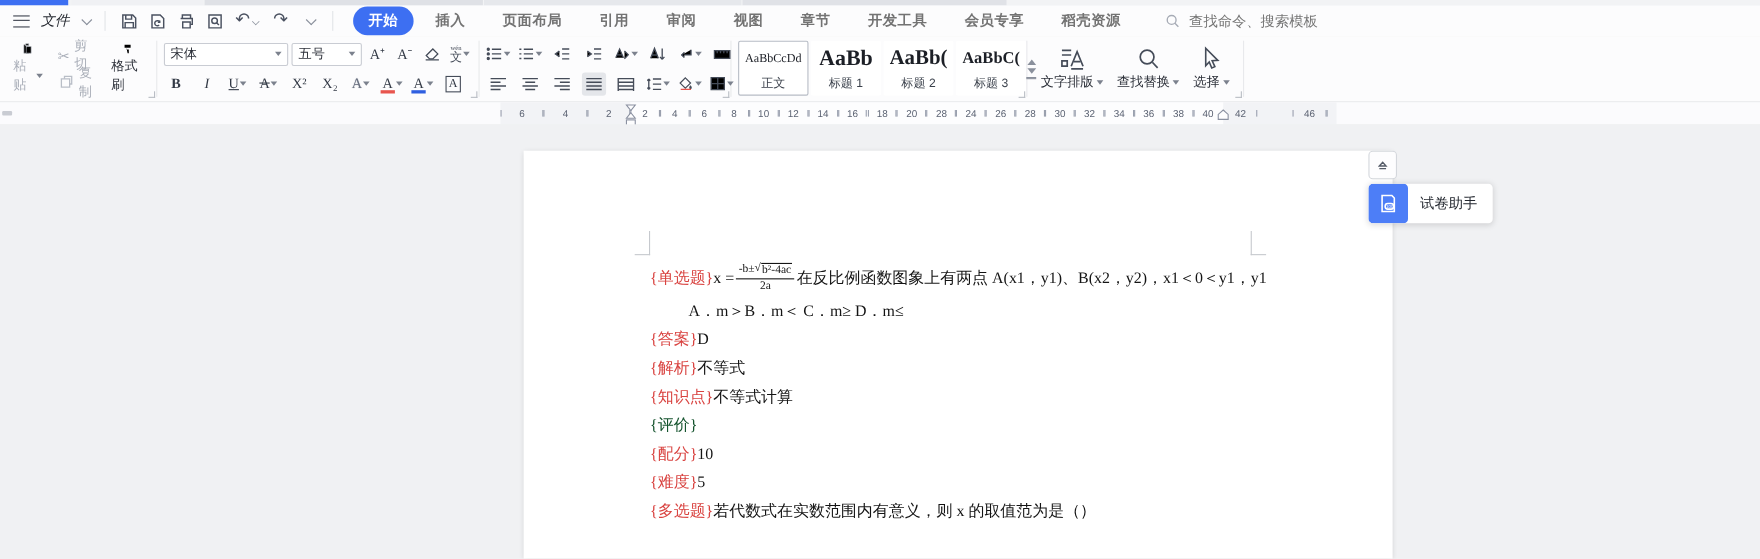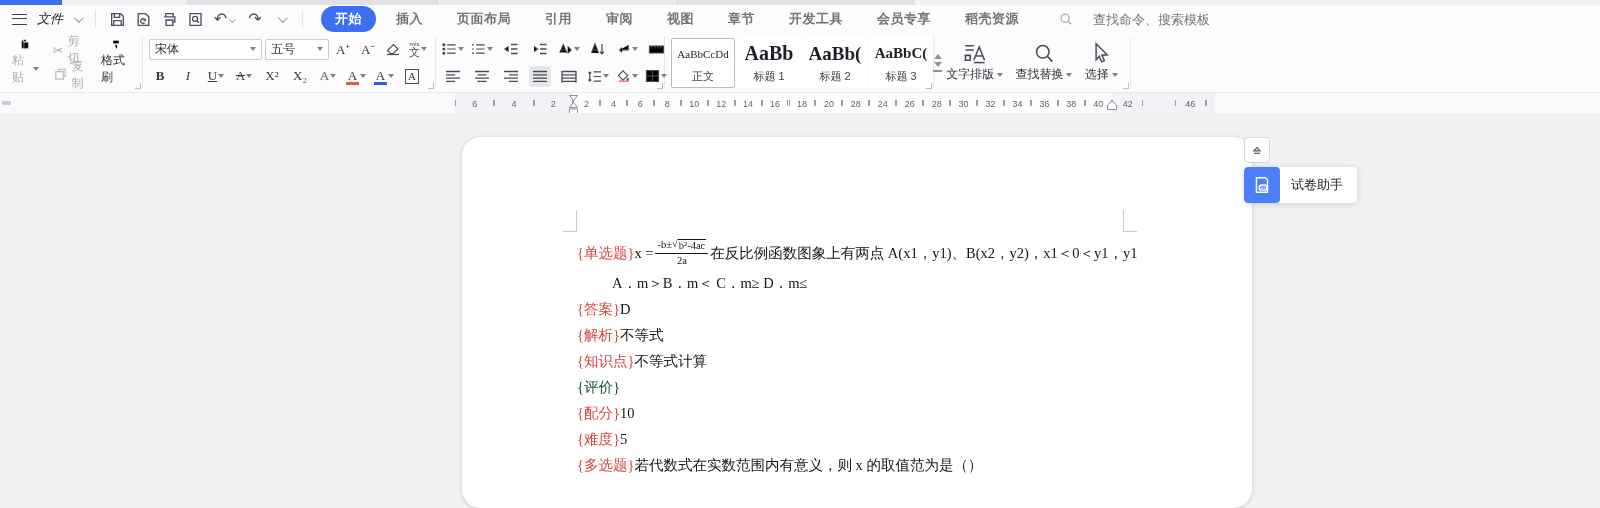--- a/index.html
+++ b/index.html
@@ -18,21 +18,21 @@
   .hamburger::after { content:""; position:absolute; left:0; top:3.4px; width:100%; height:1.6px; background:#3c424e; }
   .chev { width:7px; height:7px; border-right:1.4px solid #8a909c; border-bottom:1.4px solid #8a909c; transform:rotate(45deg) translateY(-2px); }
   .vdiv { width:1px; height:18px; background:#e2e4e8; margin:0 8px; }
   .qicon { width:26px; height:24px; display:flex; align-items:center; justify-content:center; border-radius:4px; }
   .qicon svg { stroke:#4a5160; fill:none; stroke-width:1.25; }
   .glyph-undo { font-size:16px; color:#4a5160; line-height:1; }
   .caret-s { width:0; height:0; border-left:3.5px solid transparent; border-right:3.5px solid transparent; border-top:4px solid #7b818d; display:inline-block; }
   #tab-list { display:flex; align-items:center; gap:6px; margin-left:10px; }
   .rtab { padding:4px 14px; border-radius:14px; font-weight:600; color:#737373; letter-spacing:.5px; cursor:default; }
   .rtab.active { color:#fff; }
-  #cmd-search { display:flex; align-items:flex-start; gap:20px; margin-left:26px; color:#a6abb5; }
+  #cmd-search { display:flex; align-items:flex-start; gap:8px; margin-left:26px; color:#a6abb5; }
   #cmd-search input { border:none; outline:none; background:transparent; font-size:13px; color:#a6abb5; width:150px; font-family:"Liberation Sans",sans-serif; }
 
   
   #toolbar { position:absolute; left:0; top:33px; width:1600px; height:60px; background:#fcfcfd;
              border-bottom:1px solid #e8e9ec; display:flex; align-items:stretch; }
   .grp { position:relative; padding:4px 6px; display:flex; }
   .grp::after { content:""; position:absolute; right:1px; bottom:3px; width:5px; height:5px;
                 border-right:1px solid #b9bdc4; border-bottom:1px solid #b9bdc4; }
   .gdiv { width:1px; background:#e8e9ec; margin:4px 0; }
   .big-btn { display:flex; flex-direction:column; align-items:center; justify-content:center; gap:2px; padding:2px 6px; border-radius:4px; }
@@ -72,22 +72,22 @@
   #ruler-band { position:absolute; left:455px; top:0; width:760px; height:20px; background:#f2f3f6; display:flex; }
   .rzone { display:flex; height:100%; }
   .rzone.white { background:#fdfdfe; }
   .rcell { display:flex; align-items:center; justify-content:space-between; height:100%; }
   .rnum { font-size:9px; color:#5c6373; transform:translateY(0.5px); }
   .rtick { width:1px; height:6px; background:#9aa0ae; }
   #vruler-toggle { position:absolute; left:2px; top:101px; width:9px; height:4px; background:#c9ccd3; border-radius:1px; }
 
   
   #workspace { position:absolute; left:0; top:113px; width:1600px; height:395px; background:#f0f1f3; }
-  #page { position:absolute; left:462px; top:24px; width:790px; height:371px; background:#fff;
-          box-shadow:0 1px 5px rgba(0,0,0,.14); overflow:hidden;border-radius:19px; }
+  #page { position:absolute; left:476px; top:24px; width:790px; height:371px; background:#fff;
+          box-shadow:0 1px 5px rgba(0,0,0,.14); overflow:hidden; }
   .crop { position:absolute; top:73px; width:14px; height:22px; }
   .crop.l { left:101px; border-right:1px solid #c6c9ce; border-bottom:1px solid #c6c9ce; }
   .crop.r { left:661px; border-left:1px solid #c6c9ce; border-bottom:1px solid #c6c9ce; }
   #doc { position:absolute; left:115px; top:99px; width:560px; font-family:"Liberation Serif",serif;
          font-size:14.5px; color:#141414; }
   .doc-line { height:26px; line-height:26px; white-space:nowrap; }
   .doc-line.h1 { height:34px; line-height:34px; display:flex; align-items:center; }
   .doc-line.indent { padding-left:35px; }
   .ftag { color:#d94340; }
   .frac { display:inline-flex; flex-direction:column; align-items:center; vertical-align:middle;
@@ -390,21 +390,21 @@
         <svg width="15" height="14" viewBox="0 0 15 14" style="stroke:#454c59;stroke-width:1.2;">
             <path d="M1.5 1.5h12v11h-12z"></path>
             <path d="M7.5 1.5v11M1.5 7h12"></path>
           </svg>
           <span class="caret-s"></span>
       </span>
     </div>
   </div>
   <div class="gdiv"></div>
 
-  <div class="grp" style="width:268px;align-items:center;gap:0;">
+  <div class="grp" style="width:268px;gap:0;">
     <div id="style-list" style="display:flex;gap:2px;">
         <div class="style-card selected">
           <div class="prev" style="font-size: 11px;">AaBbCcDd</div>
           <div class="slbl">正文</div>
         </div>
         <div class="style-card">
           <div class="prev" style="font-size: 20px; font-weight: bold;">AaBb</div>
           <div class="slbl">标题 1</div>
         </div>
         <div class="style-card">

